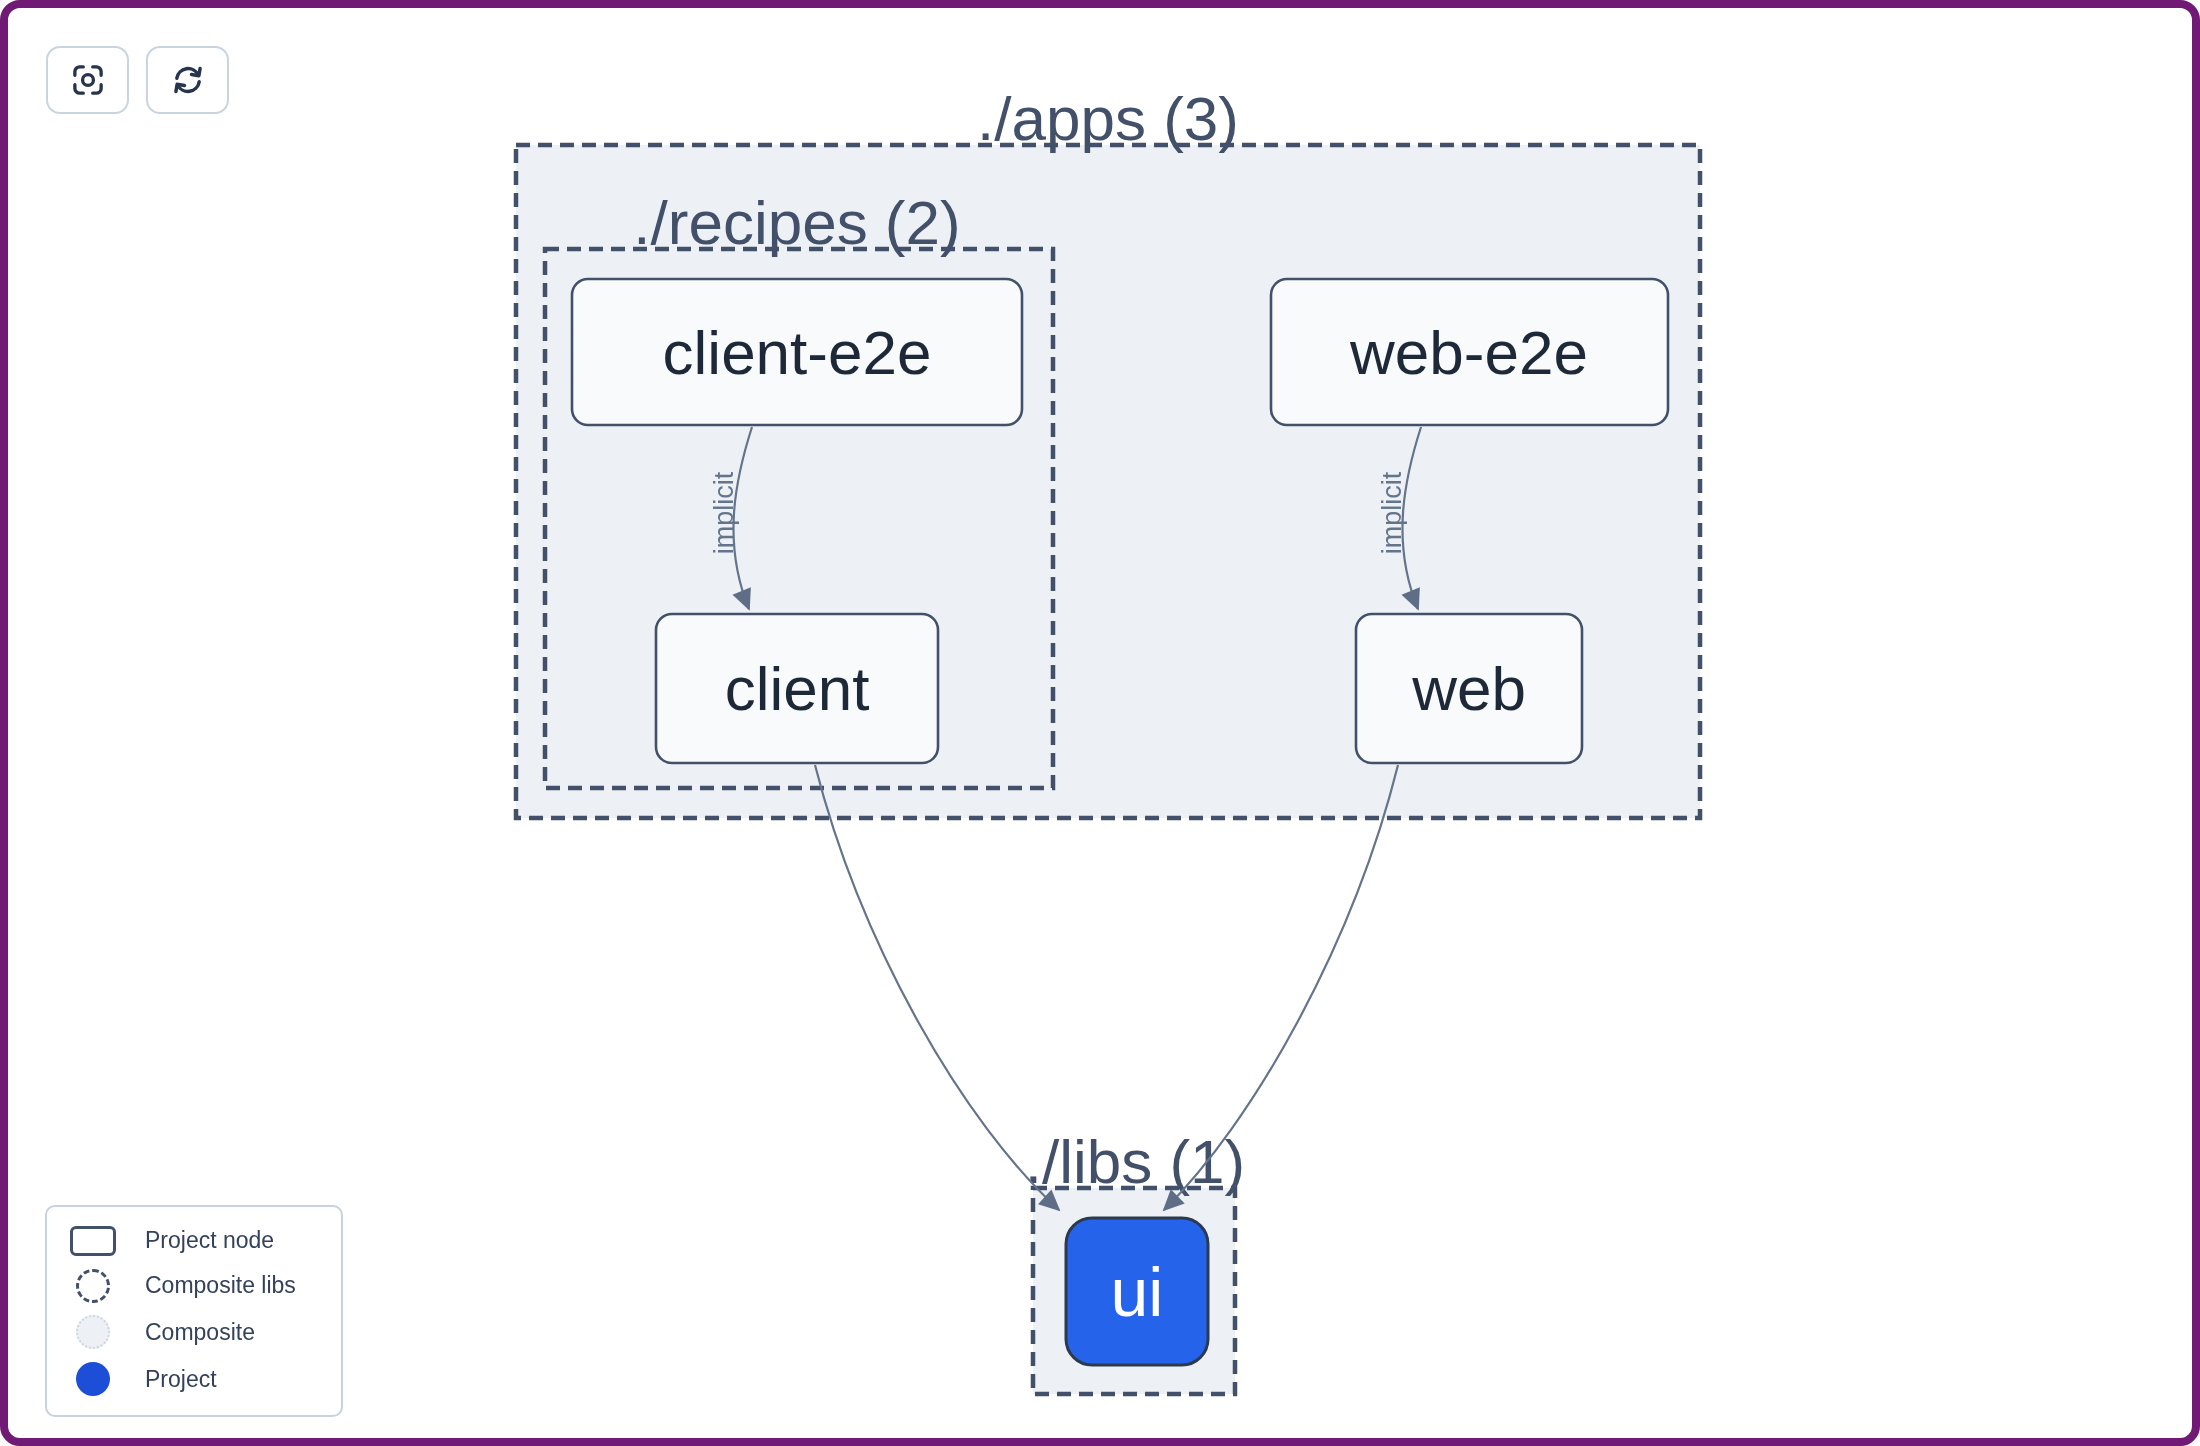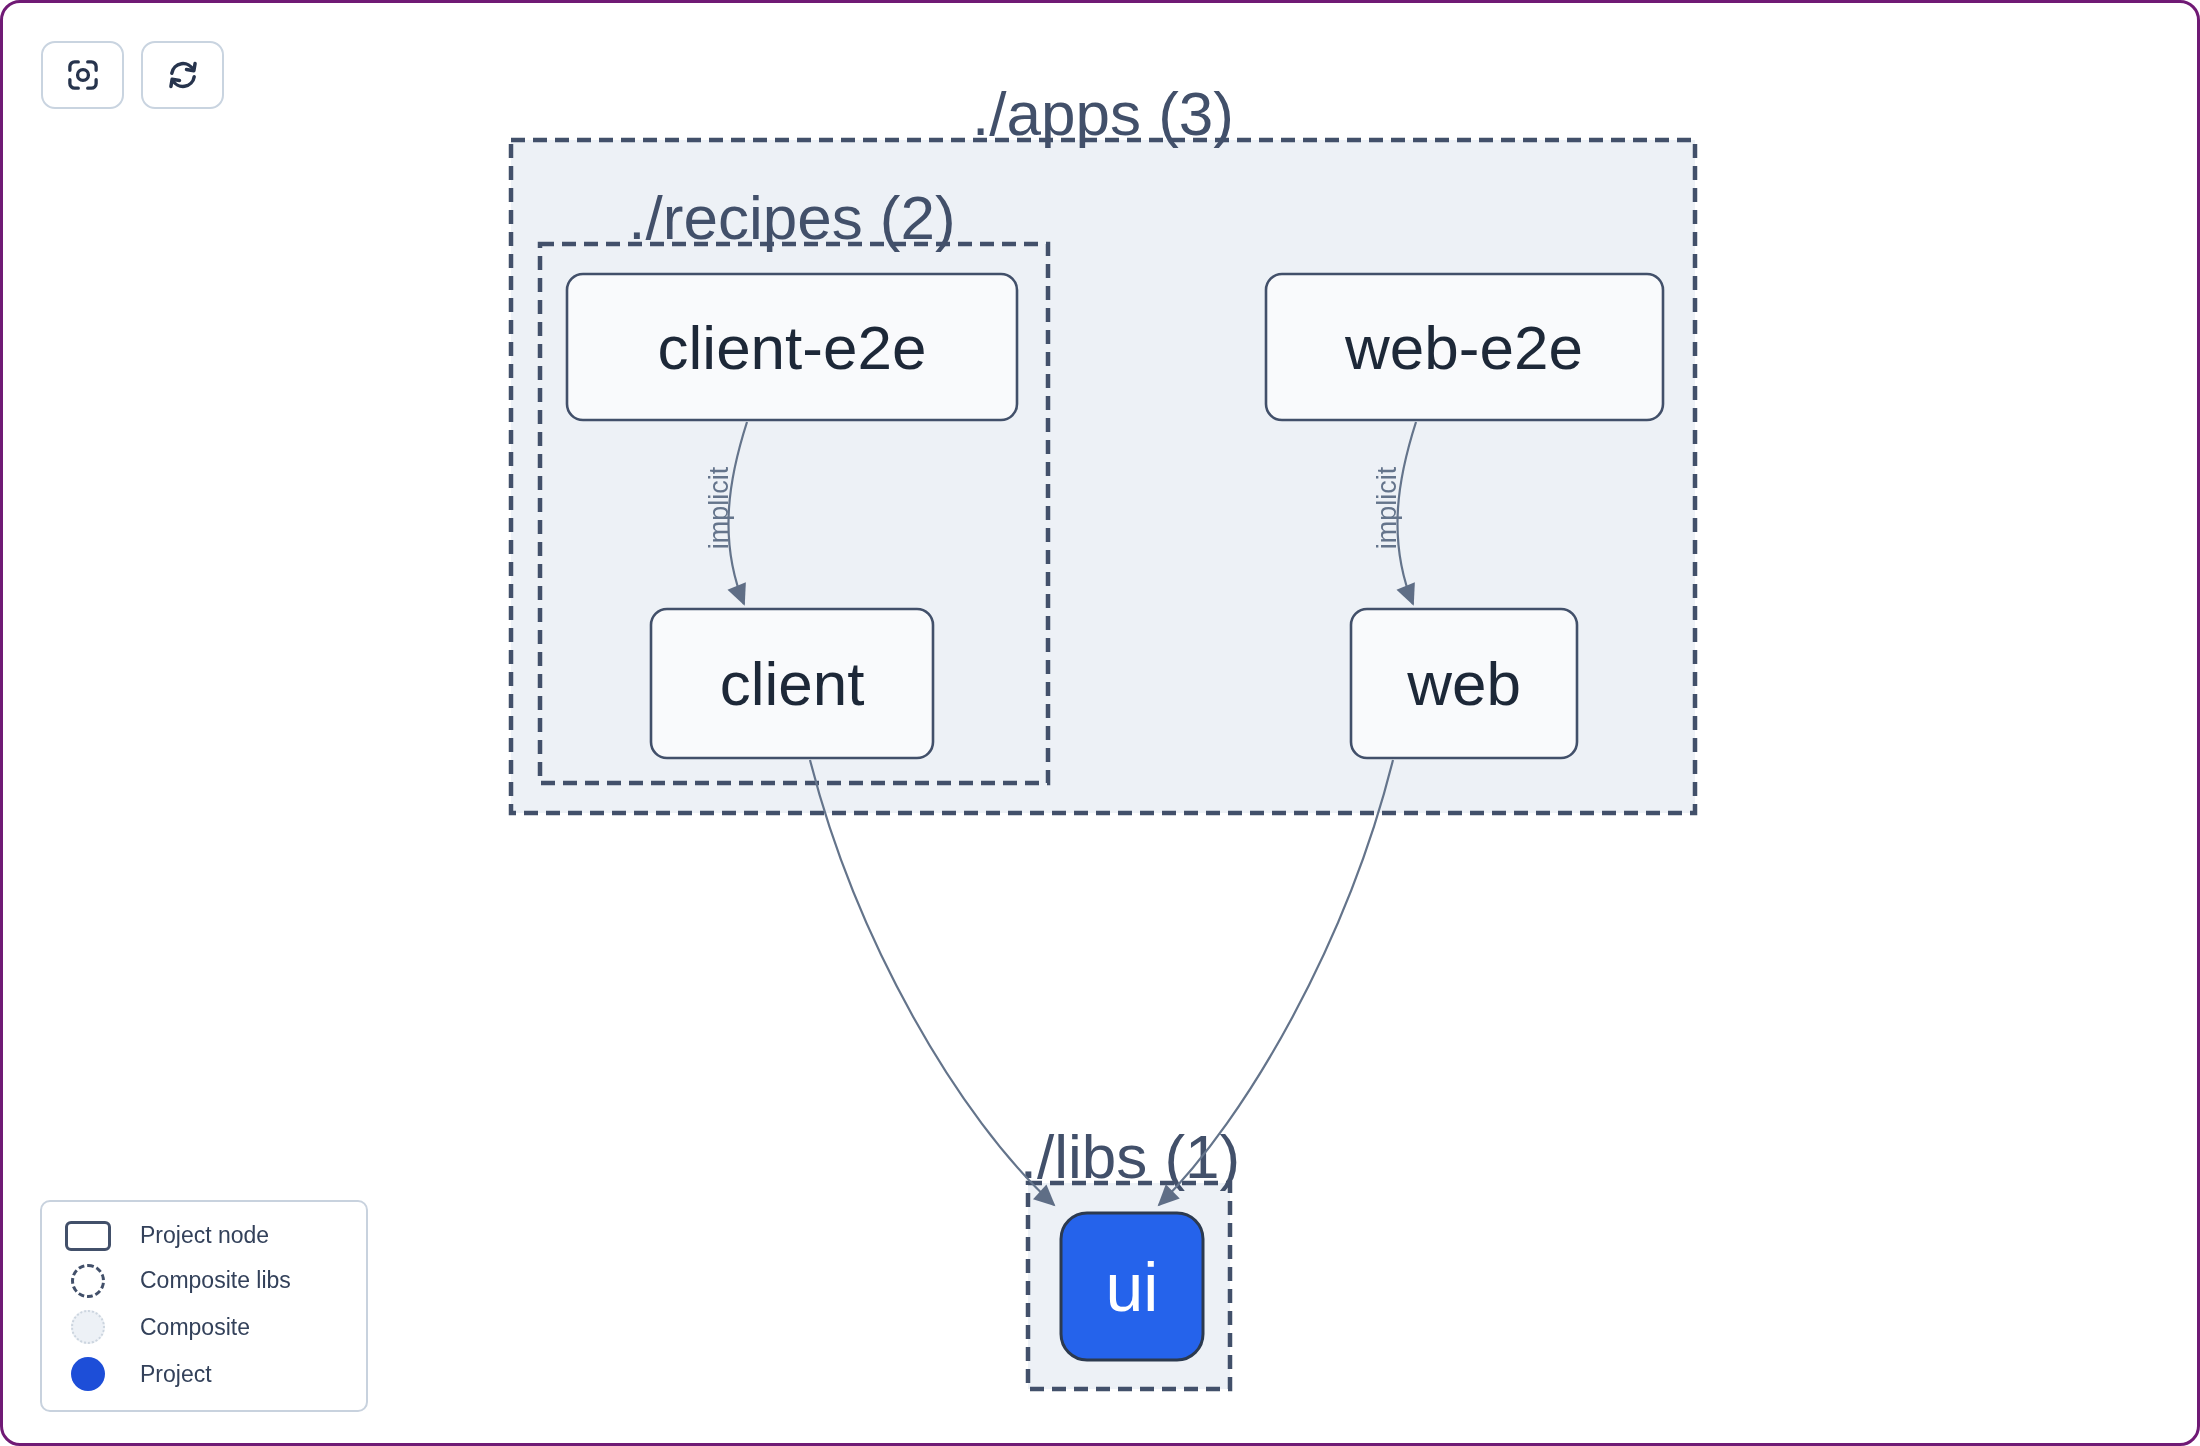--- a/index.html
+++ b/index.html
@@ -3,21 +3,21 @@
 <meta charset="utf-8">
 <style>
   html,body{margin:0;padding:0;background:#fff;}
   body{
     width:2200px;height:1446px;
     font-family:"Liberation Sans", sans-serif;
     -webkit-font-smoothing:antialiased;
   }
   .canvas{
     position:relative;width:2200px;height:1446px;box-sizing:border-box;
-    background:#ffffff;border:3px solid #701a75;border-radius:20px;overflow:hidden;padding-left:20px;
+    background:#ffffff;border:8px solid #701a75;border-radius:20px;overflow:hidden;padding-left:20px;
   }
   .graph-svg{position:absolute;left:0;top:0;}
 
   
   .toolbar{position:absolute;left:38px;top:38px;display:flex;gap:17px;}
   .tool-btn{
     width:83px;height:68px;background:#ffffff;border:2.5px solid #c9d4e0;
     border-radius:14px;display:flex;align-items:center;justify-content:center;
     cursor:pointer;padding:0;
   }
@@ -25,21 +25,21 @@
 
   
   text{font-family:"Liberation Sans", sans-serif;}
   .group-title{font-size:62px;fill:#42506a;}
   .node-label{font-size:62px;fill:#1d2838;}
   .node-label-light{font-size:68px;fill:#ffffff;}
   .edge-label{font-size:27px;fill:#64748b;}
 
   
   .legend{
-    position:absolute;left:37px;top:1197px;width:328px;height:212px;box-sizing:border-box;
+    position:absolute;left:37px;top:1197px;width:298px;height:212px;box-sizing:border-box;
     background:#ffffff;border:2px solid #c8d2de;border-radius:10px;
     display:flex;flex-direction:column;justify-content:space-evenly;
     padding:6px 10px;
   }
   .legend-row{display:flex;align-items:center;}
   .swatch-cell{width:72px;display:flex;align-items:center;justify-content:center;flex:0 0 72px;}
   .legend-label{font-size:23px;color:#33415a;margin-left:16px;}
   .sw-project{width:46px;height:30px;border:3px solid #42506a;border-radius:6px;background:#fff;box-sizing:border-box;}
   .sw-composite{width:34px;height:34px;border:3px dashed #42506a;border-radius:50%;background:#fff;box-sizing:border-box;}
   .sw-affected{width:34px;height:34px;border:2px dotted #ccd5df;border-radius:50%;background:#edf1f6;box-sizing:border-box;}

